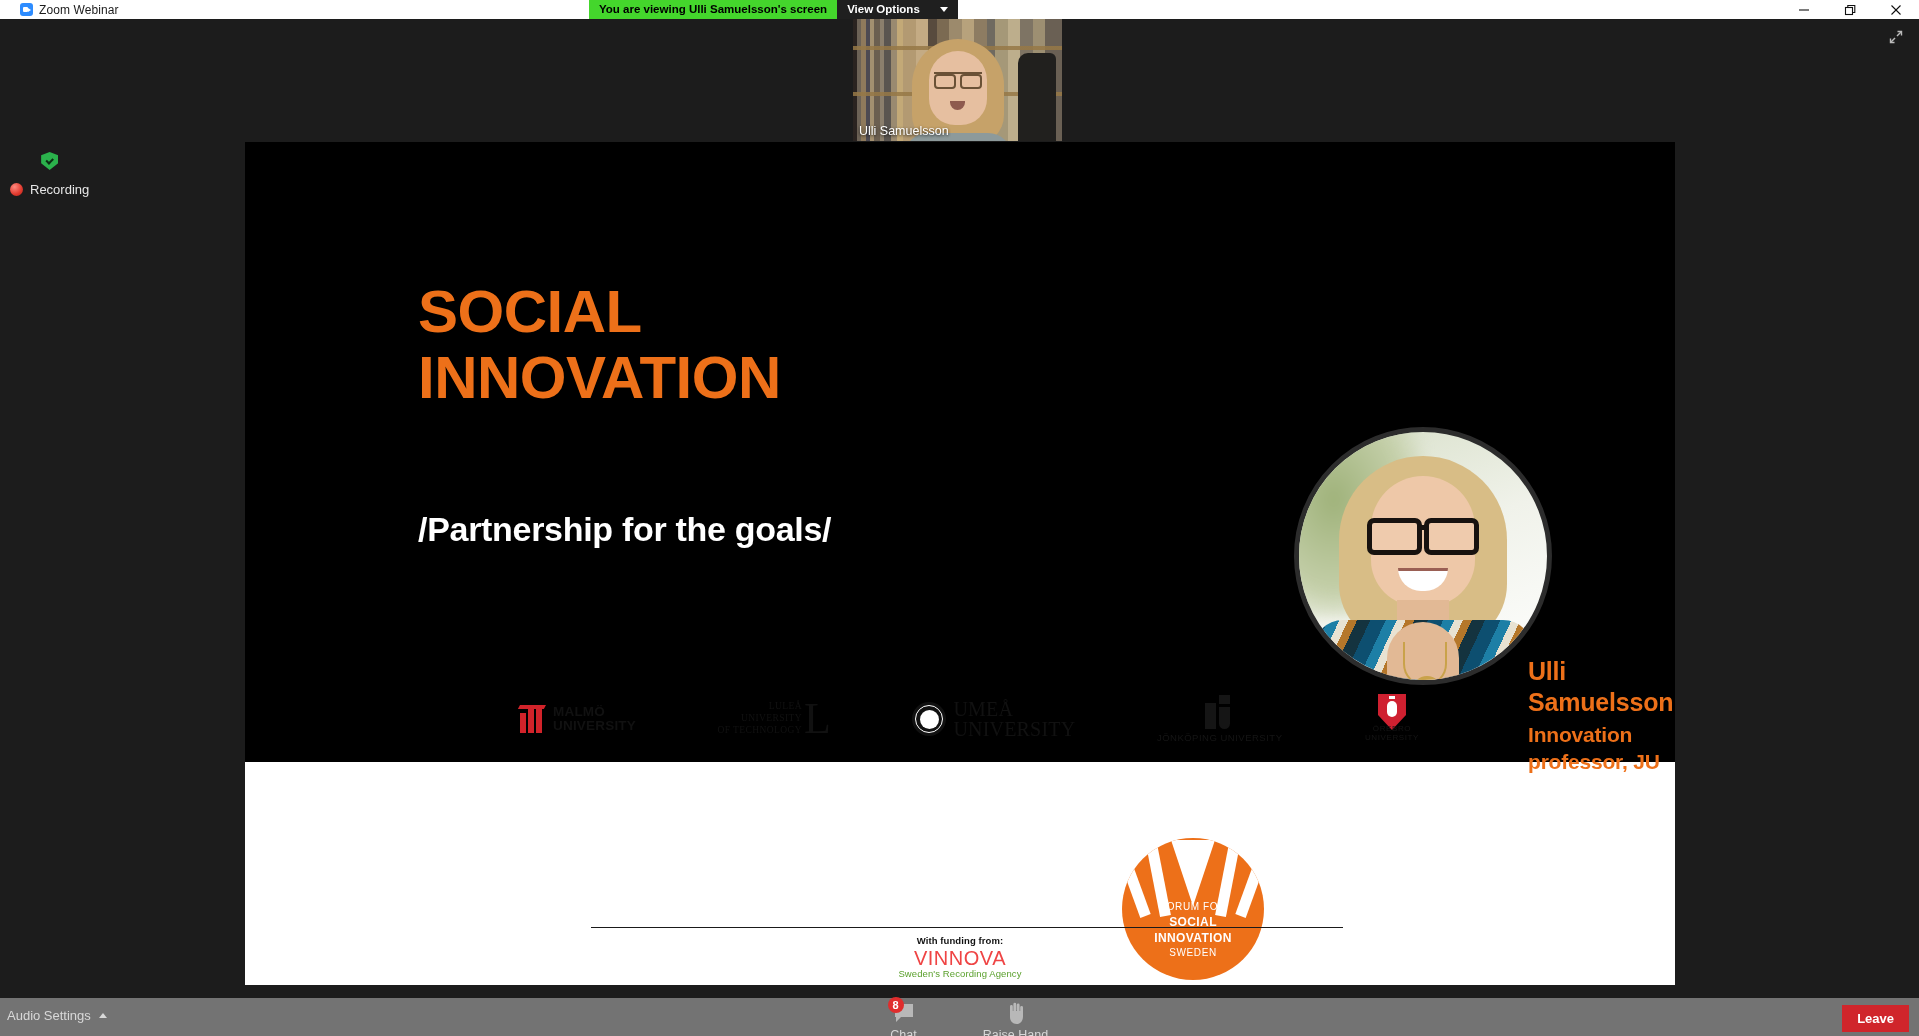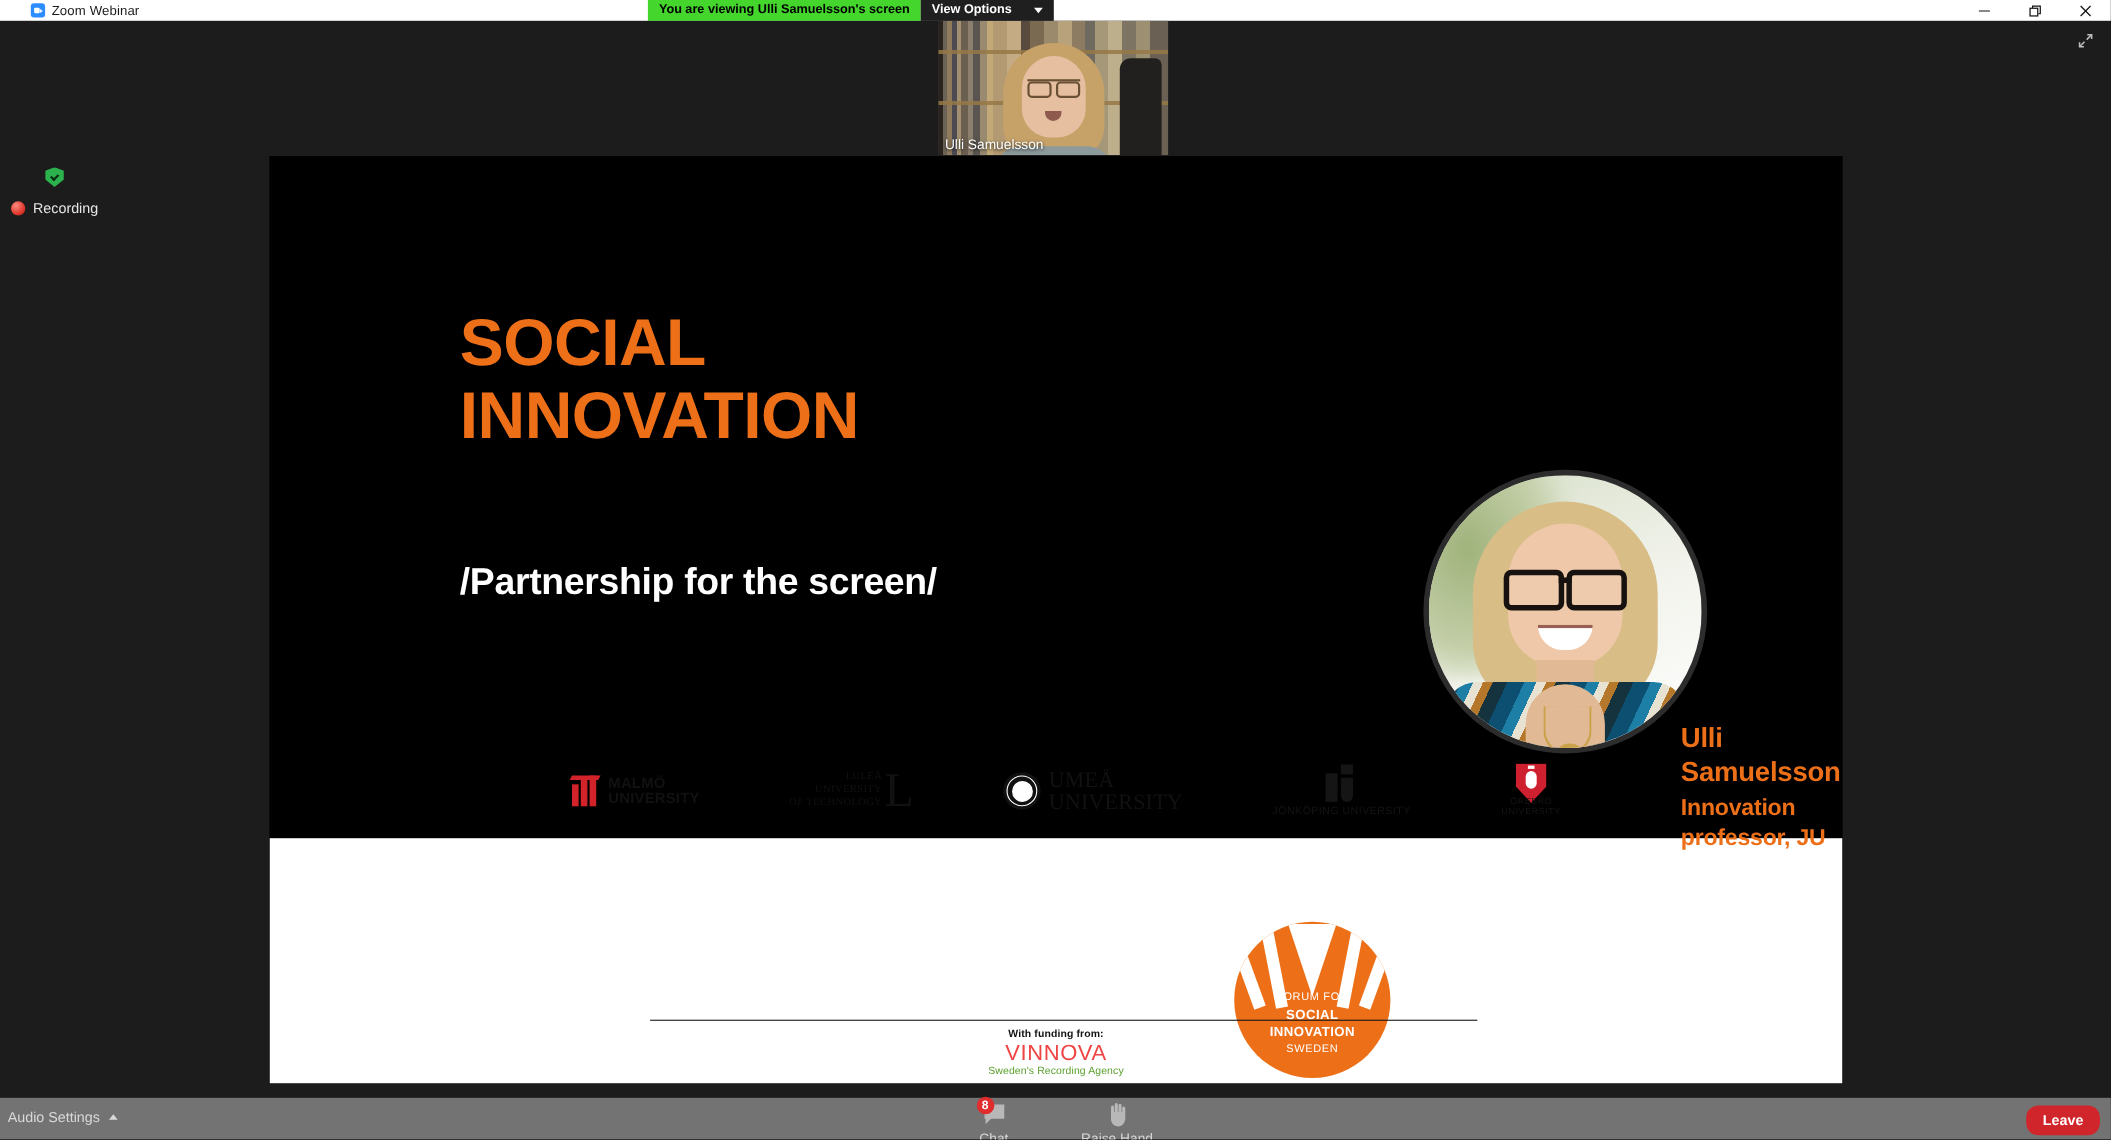--- a/index.html
+++ b/index.html
@@ -15,22 +15,21 @@
 
   
   .titlebar {
     position: absolute; left: 0; top: 0;
     width: 1919px; height: 19px;
     background: #ffffff;
     display: flex; align-items: center;
   }
   .title-app {
     display: flex; align-items: center; gap: 6px;
-    padding-left: 8px;
-    margin-left: 20px;
+    padding-left: 20px;
   }
   .zoom-logo {
     width: 13px; height: 13px; border-radius: 3px;
     background: #2d8cff; position: relative;
   }
   .zoom-logo::after {
     content: ""; position: absolute;
     left: 3px; top: 4px; width: 5px; height: 5px;
     background: #fff; border-radius: 1px;
   }
@@ -490,21 +489,21 @@
     min-width: 16px; height: 16px; border-radius: 8px;
     background: #e02d2d; color: #fff;
     font-size: 11px; font-weight: bold;
     display: flex; align-items: center; justify-content: center;
     padding: 0 3px; box-sizing: border-box;
   }
   .leave-btn {
     position: absolute; right: 10px; top: 7px;
     background: #d0252b; color: #ffffff;
     font-size: 13px; font-weight: bold;
-    padding: 6px 15px; border-radius: 11px;
+    padding: 6px 15px; border-radius: 0;
     cursor: pointer; border: none;
   }
 </style>
 </head>
 <body>
 
 <div class="titlebar">
   <div class="title-app">
     <span class="zoom-logo"></span>
     <span class="title-text">Zoom Webinar</span>
@@ -572,21 +571,21 @@
 </div>
 
 <div class="slide">
   <div class="slide-dark"></div>
   <div class="slide-white"></div>
 
   <div class="slide-title">
     <div>SOCIAL</div>
     <div>INNOVATION</div>
   </div>
-  <div class="slide-subtitle">/Partnership for the screen/</div>
+  <div class="slide-subtitle">/Partnership for the goals/</div>
 
   <div class="portrait">
     <div class="p-bg-blur"></div>
     <div class="p-hair"></div>
     <div class="p-face"></div>
     <div class="p-smile"></div>
     <div class="p-glasses">
       <span class="p-bridge"></span>
     </div>
     <div class="p-neck"></div>

